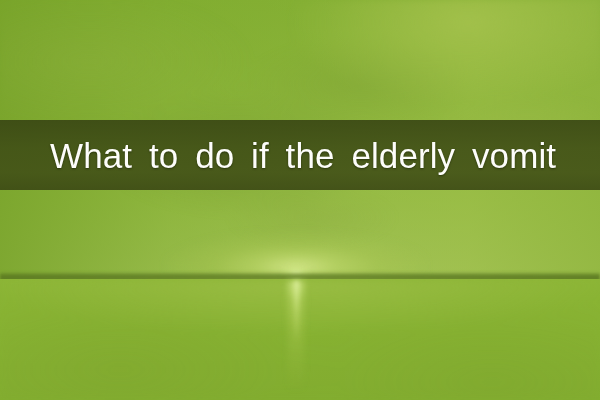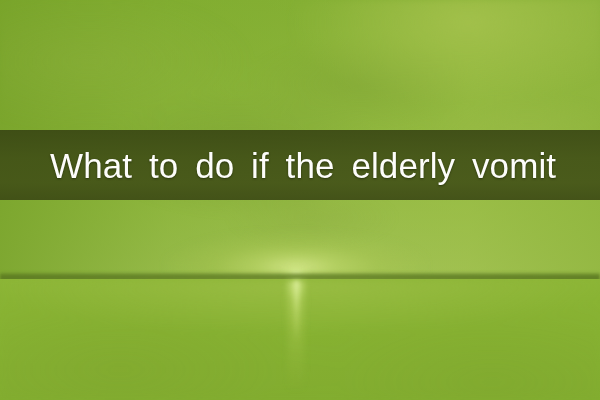--- a/index.html
+++ b/index.html
@@ -147,21 +147,21 @@
       rgba(222,240,160,0.85) 0%,
       rgba(200,226,120,0.40) 50%,
       rgba(190,218,104,0) 100%);
     filter: blur(2px);
   }
 
   
   .title-banner {
     position: absolute;
     left: 0; right: 0;
-    top: 130px;
+    top: 120px;
     height: 70px;
     background: linear-gradient(to bottom,
       rgba(56,69,19,0.90) 0%,
       rgba(62,76,21,0.88) 40%,
       rgba(64,78,22,0.88) 75%,
       rgba(59,72,20,0.90) 100%);
     display: flex;
     align-items: center;
     box-sizing: border-box;
     padding-left: 50px;

